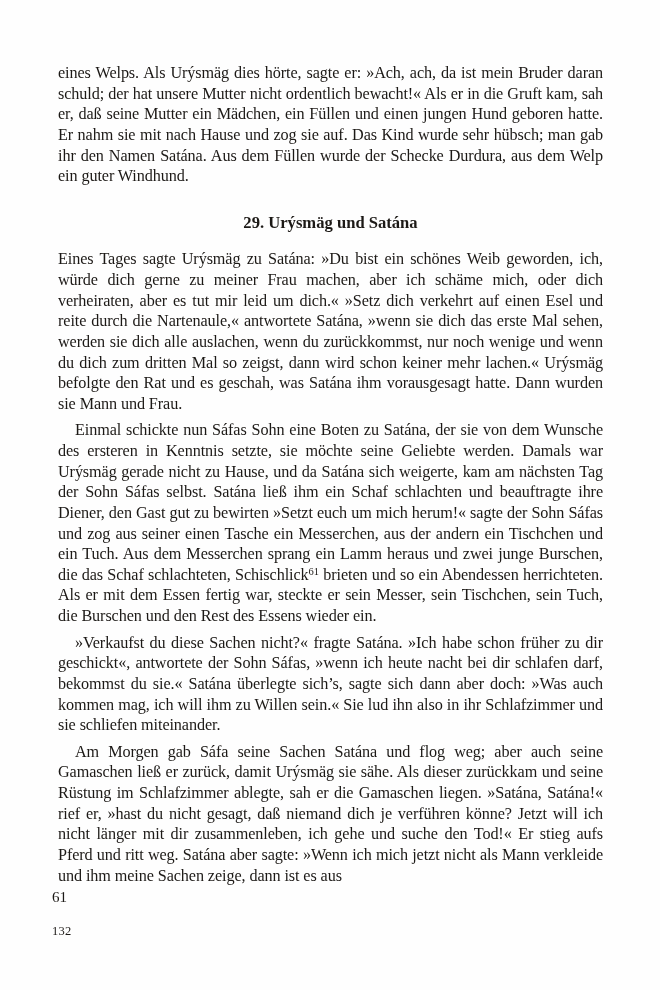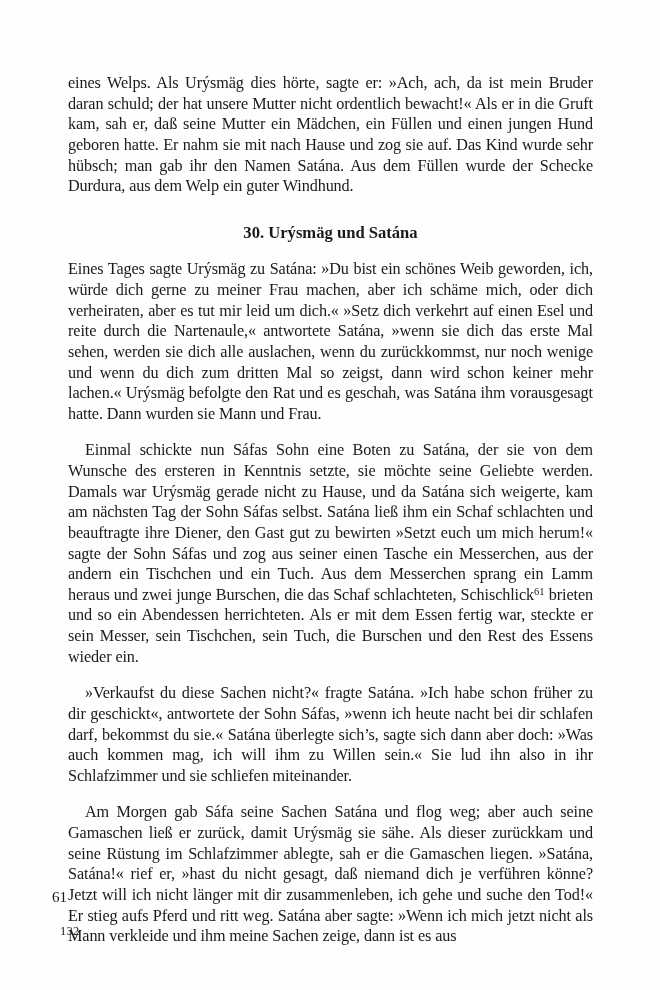--- a/index.html
+++ b/index.html
@@ -20,21 +20,21 @@
       position: absolute;
       left: 52px;
       top: 57px;
       width: 557px;
       font-size: 16.2px;
       line-height: 20.62px;
       text-align: justify;
       letter-spacing: -0.1px;
     }
     .text-block p {
-      margin: 16px;
+      margin: 6px;
     }
     .text-block p.indent {
       text-indent: 17px;
     }
     .chapter-heading {
       font-size: 16.6px;
       font-weight: bold;
       text-align: center;
       text-indent: 0;
       margin: 26px 0 16px 0 !important;
@@ -53,36 +53,36 @@
       width: 557px;
       font-size: 15px;
       line-height: 19px;
       display: flex;
     }
     .footnote .fn-number {
       flex: 0 0 36px;
     }
     .page-number {
       position: absolute;
-      left: 60px;
+      left: 52px;
       top: 924px;
       font-size: 12.5px;
       letter-spacing: 0.3px;
     }
   </style>
 </head>
 <body>
 
 <div class="book-page">
 
   <div class="text-block">
 
     <p>eines Welps. Als Urýsmäg dies hörte, sagte er: »Ach, ach, da ist mein Bruder daran schuld; der hat unsere Mutter nicht ordentlich bewacht!« Als er in die Gruft kam, sah er, daß seine Mutter ein Mädchen, ein Füllen und einen jungen Hund geboren hatte. Er nahm sie mit nach Hause und zog sie auf. Das Kind wurde sehr hübsch; man gab ihr den Namen Satána. Aus dem Füllen wurde der Schecke Durdura, aus dem Welp ein guter Windhund.</p>
 
-    <p class="chapter-heading">30. Urýsmäg und Satána</p>
+    <p class="chapter-heading">29. Urýsmäg und Satána</p>
 
     <p>Eines Tages sagte Urýsmäg zu Satána: »Du bist ein schönes Weib geworden, ich, würde dich gerne zu meiner Frau machen, aber ich schäme mich, oder dich verheiraten, aber es tut mir leid um dich.« »Setz dich verkehrt auf einen Esel und reite durch die Nartenaule,« antwortete Satána, »wenn sie dich das erste Mal sehen, werden sie dich alle auslachen, wenn du zurückkommst, nur noch wenige und wenn du dich zum dritten Mal so zeigst, dann wird schon keiner mehr lachen.« Urýsmäg befolgte den Rat und es geschah, was Satána ihm vorausgesagt hatte. Dann wurden sie Mann und Frau.</p>
 
     <p class="indent"><span>Einmal schickte nun Sáfas Sohn eine Boten zu Satána, der sie von dem Wunsche des ersteren in Kenntnis setzte, sie möchte seine Geliebte werden. Damals war Urýsmäg gerade nicht zu Hause, und da Satána sich weigerte, kam am nächsten Tag der Sohn Sáfas selbst. Satána ließ ihm ein Schaf schlachten und beauftragte ihre Diener, den Gast gut zu bewirten »Setzt euch um mich herum!« sagte der Sohn Sáfas und zog aus seiner einen Tasche ein Messerchen, aus der andern ein Tischchen und ein Tuch. Aus dem Messerchen sprang ein Lamm heraus und zwei junge Burschen, die das Schaf schlachteten, Schischlick</span><sup class="fn-ref">61</sup><span> brieten und so ein Abendessen herrichteten. Als er mit dem Essen fertig war, steckte er sein Messer, sein Tischchen, sein Tuch, die Burschen und den Rest des Essens wieder ein.</span></p>
 
     <p class="indent">»Verkaufst du diese Sachen nicht?« fragte Satána. »Ich habe schon früher zu dir geschickt«, antwortete der Sohn Sáfas, »wenn ich heute nacht bei dir schlafen darf, bekommst du sie.« Satána überlegte sich’s, sagte sich dann aber doch: »Was auch kommen mag, ich will ihm zu Willen sein.« Sie lud ihn also in ihr Schlafzimmer und sie schliefen miteinander.</p>
 
     <p class="indent">Am Morgen gab Sáfa seine Sachen Satána und flog weg; aber auch seine Gamaschen ließ er zurück, damit Urýsmäg sie sähe. Als dieser zurückkam und seine Rüstung im Schlafzimmer ablegte, sah er die Gamaschen liegen. »Satána, Satána!« rief er, »hast du nicht gesagt, daß niemand dich je verführen könne? Jetzt will ich nicht länger mit dir zusammenleben, ich gehe und suche den Tod!« Er stieg aufs Pferd und ritt weg. Satána aber sagte: »Wenn ich mich jetzt nicht als Mann verkleide und ihm meine Sachen zeige, dann ist es aus</p>
 
   </div>

